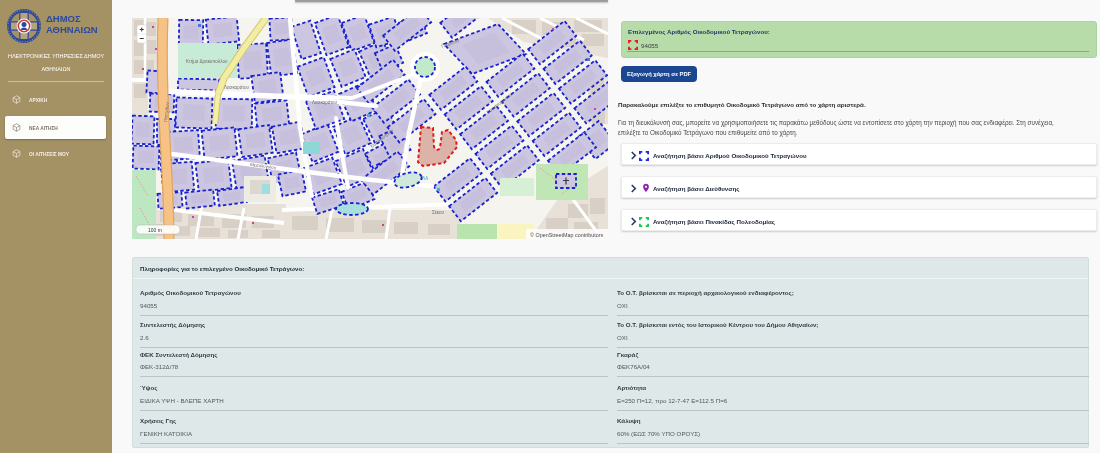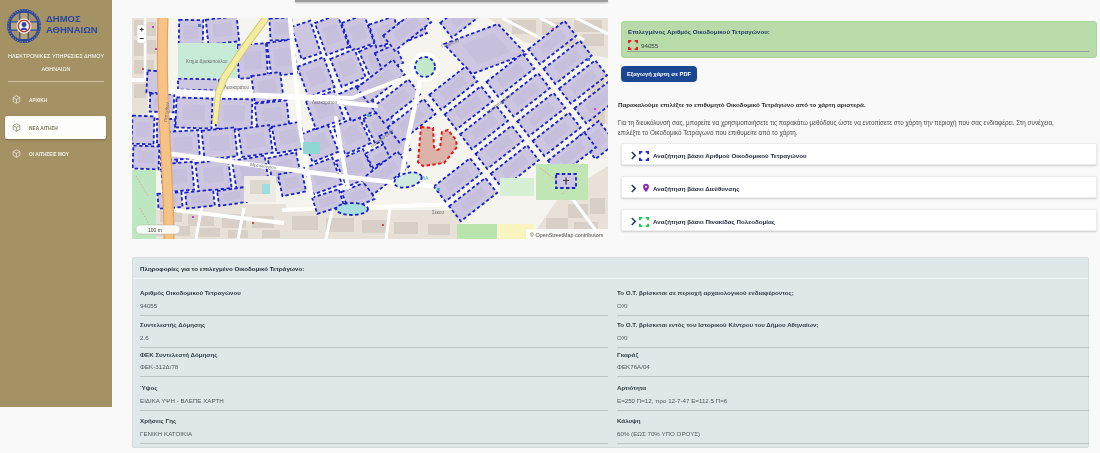--- a/index.html
+++ b/index.html
@@ -1,21 +1,21 @@
 <!DOCTYPE html>
 <html><head><meta charset="utf-8">
 <style>
 *{margin:0;padding:0;box-sizing:border-box}
 body{width:1100px;height:453px;font-family:"Liberation Sans",sans-serif;
 background:#f9f9f9;position:relative;overflow:hidden}
 .nw{white-space:nowrap}
 </style></head>
 <body>
 
-<div style="position:absolute;left:0;top:0;width:112px;height:407px;background:#a59264">
+<div style="position:absolute;left:0;top:0;width:112px;height:453px;background:#a59264">
 <svg width="36" height="36" viewBox="0 0 36 36" style="position:absolute;left:6px;top:8px">
 <circle cx="18" cy="18" r="17" fill="#2b49a0"></circle>
 <circle cx="18" cy="18" r="16" fill="none" stroke="#a59264" stroke-width="1.2" stroke-dasharray="0.9 1.7"></circle>
 <circle cx="18" cy="18" r="13.8" fill="#a59264"></circle>
 <g fill="#b6a477" stroke="#2b49a0" stroke-width="1.2" stroke-linejoin="round">
 <rect x="13.8" y="4.4" width="8.4" height="27.2" rx="1"></rect>
 <rect x="4.4" y="13.8" width="27.2" height="8.4" rx="1"></rect>
 </g>
 <circle cx="18" cy="18" r="7.4" fill="#ffffff"></circle>
 <circle cx="18" cy="18" r="5.7" fill="none" stroke="#c23a3a" stroke-width="1.5"></circle>

